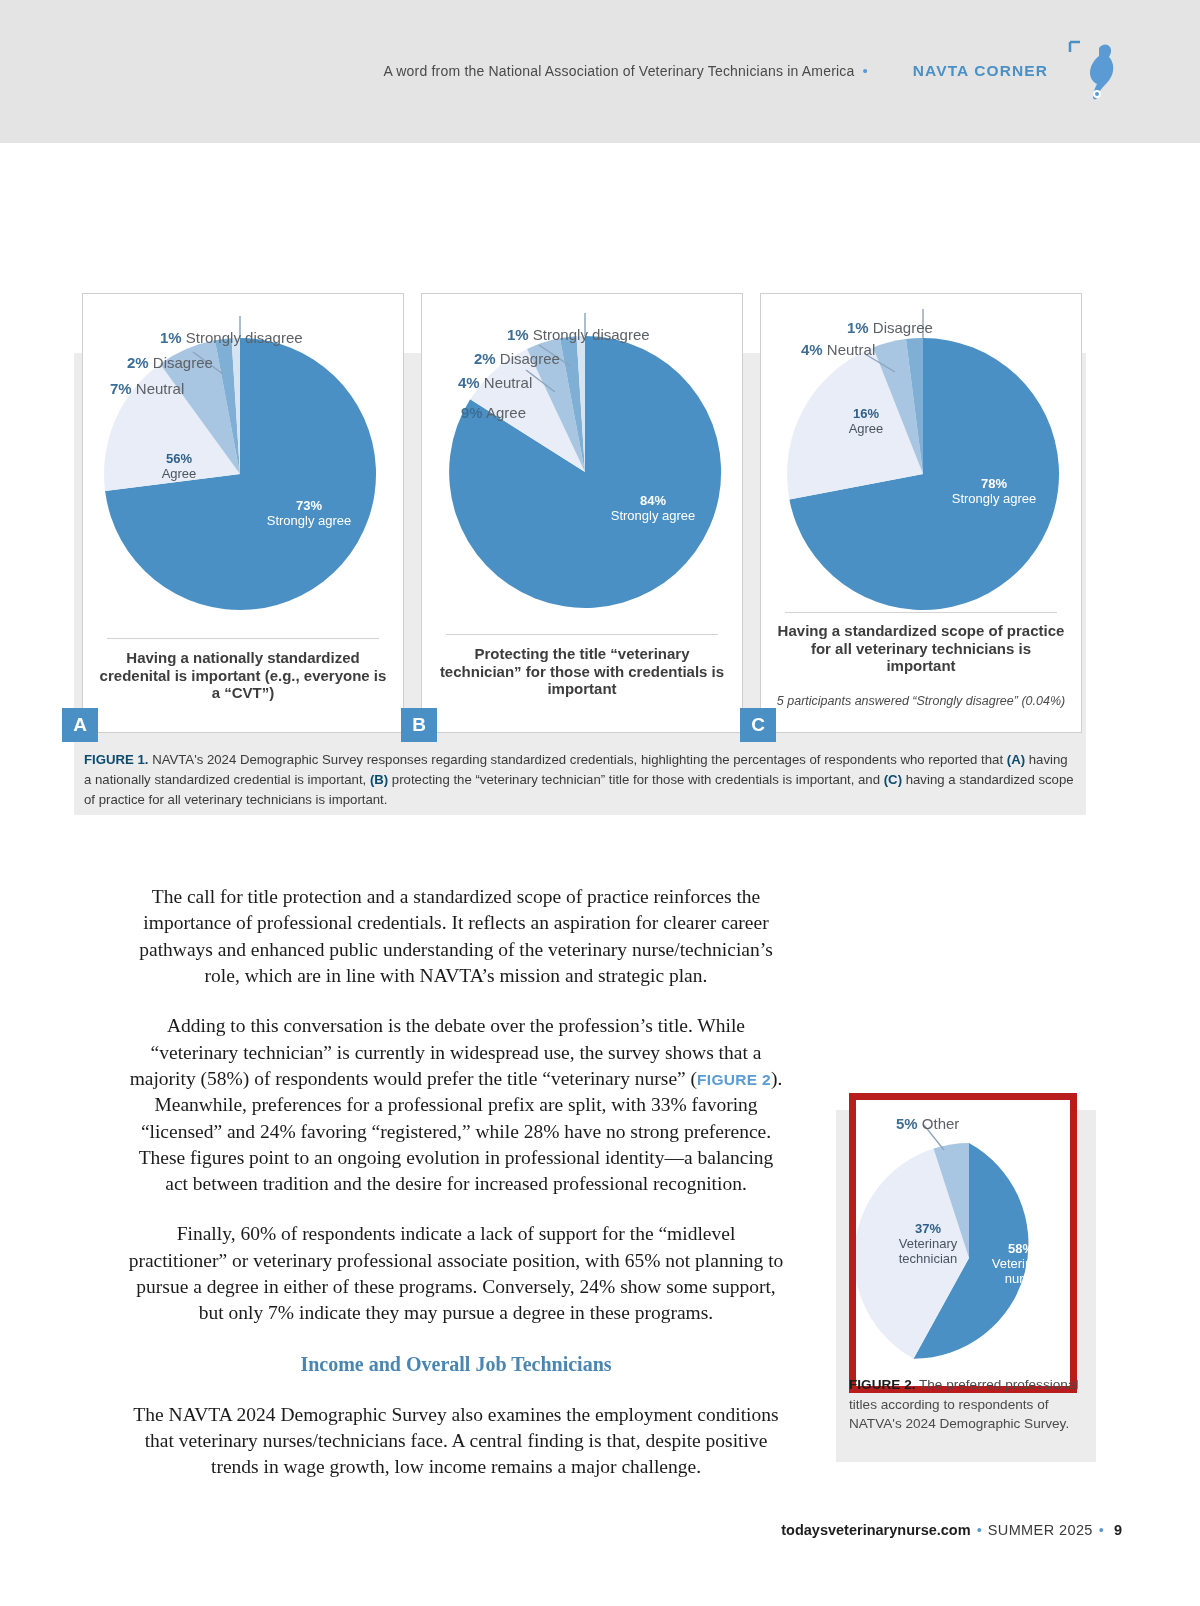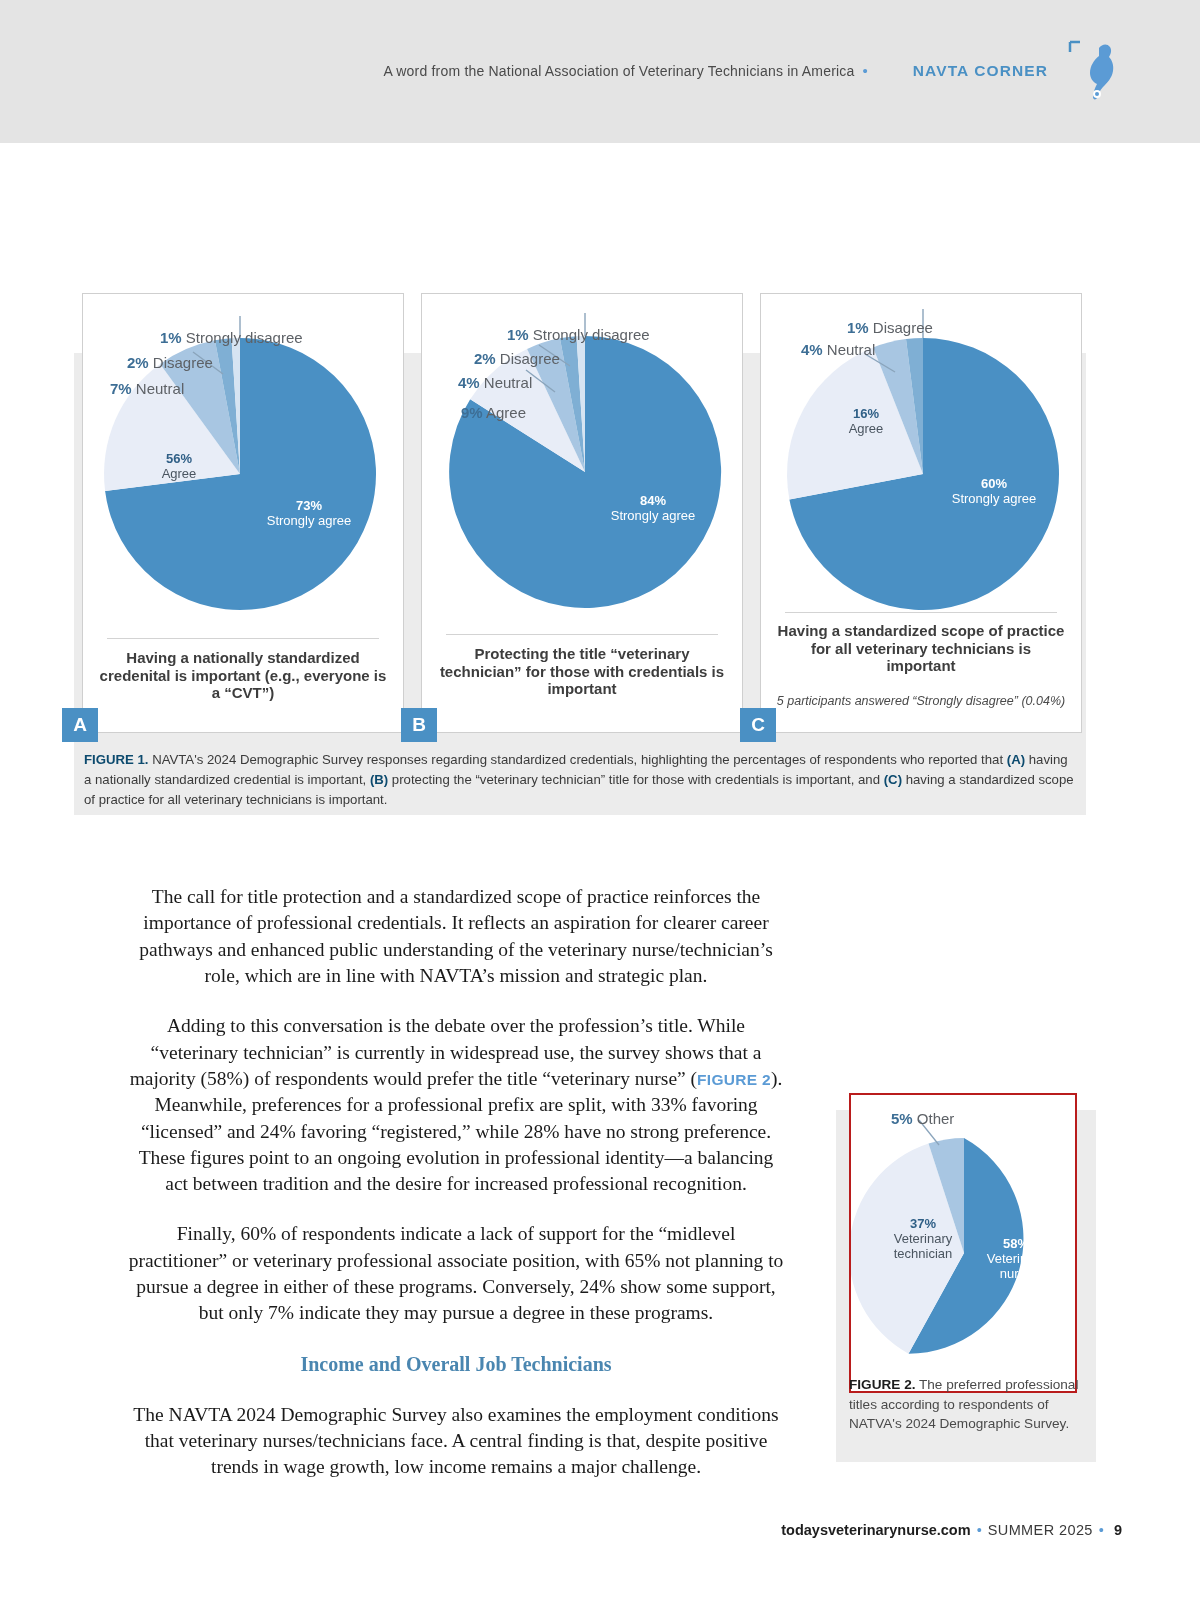--- a/index.html
+++ b/index.html
@@ -176,21 +176,21 @@
     position: absolute;
     left: 836px; top: 1110px;
     width: 260px; height: 352px;
     background: #ececec;
   }
   .fig2-panel {
     position: absolute;
     left: 849px; top: 1093px;
     width: 228px; height: 300px;
     background: #ffffff;
-    border: 2px solid #b91c1c;
+    border: 7px solid #b91c1c;
   }
   .fig2-caption {
     position: absolute;
     left: 849px; top: 1375px;
     width: 236px;
     font-size: 13.6px;
     color: #4a4a4a;
     line-height: 1.45;
   }
   .fig2-caption b { color: #1d1d1d; font-weight: bold; }
@@ -335,21 +335,21 @@
         <b>1%</b><span> Disagree</span>
       </div>
       <div class="callout" style="left:40px; top:48px;">
         <b>4%</b><span> Neutral</span>
       </div>
       <div class="slice-label dark" style="left:62px; top:113px; width:86px;">
         <b>16%</b><br>
         <span>Agree</span>
       </div>
       <div class="slice-label light" style="left:187px; top:183px; width:92px;">
-        <b>60%</b><br>
+        <b>78%</b><br>
         <span>Strongly agree</span>
       </div>
     </div>
     <div class="panel-sep" style="top:318px;"></div>
     <div class="panel-caption" style="top:328px;">Having a standardized scope of practice for all veterinary technicians is important</div>
     <div class="panel-note" style="top:400px;">5 participants answered “Strongly disagree” (0.04%)</div>
   </div>
 
 </div>
 

